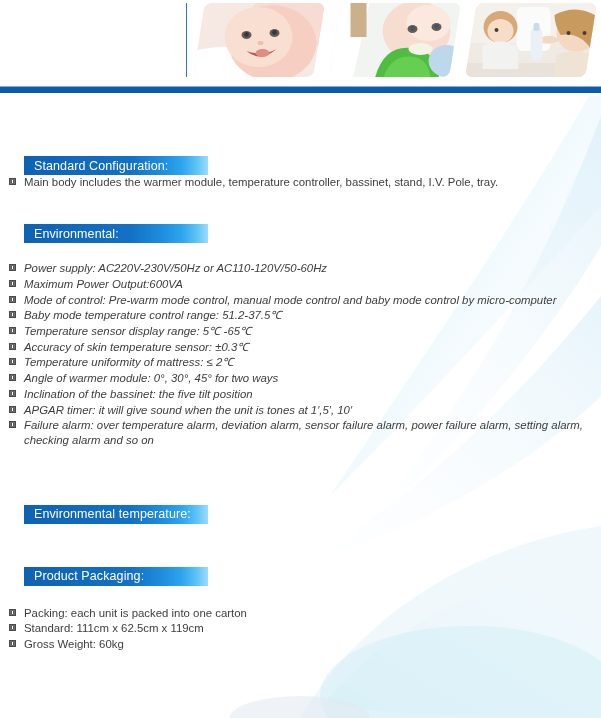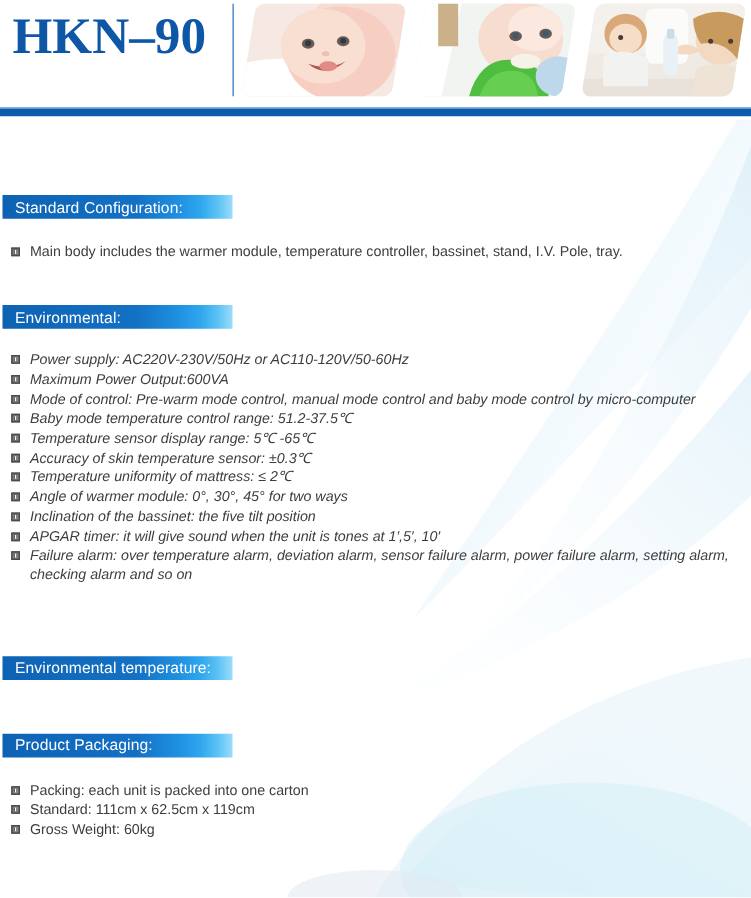--- a/index.html
+++ b/index.html
@@ -112,21 +112,21 @@
     position: relative;
     z-index: 1;
     padding-top: 0;
   }
 
   .section {
     position: relative;
   }
   .section-bar {
     position: relative;
-    margin-left: 2px;
+    margin-left: 24px;
     width: 184px;
     height: 19px;
     background: linear-gradient(to right, #0e62b4 0%, #1371c4 58%, #1f8fe0 76%, #2fa6ee 86%, #5ec4f5 94%, #9bdcfa 100%);
     display: flex;
     align-items: center;
     text-align: center;
   }
   .section-bar-label {
     color: #ffffff;
     font-size: 12.5px;
@@ -167,21 +167,21 @@
     right: 1px;
     bottom: 1px;
     background: #ffffff;
     border-left: 1px solid #5a5a5a;
     border-right: 1px solid #5a5a5a;
   }
   .li-text { display: block; }
 
   
   #section-standard { margin-top: 70px; }
-  #section-standard .bullets { margin-top: 20px; }
+  #section-standard .bullets { }
 
   #section-specification { margin-top: 34px; }
   #section-specification .bullets { margin-top: 18px; font-style: italic; }
 
   #section-environmental { margin-top: 56px; }
   #section-environmental .bullets { margin-top: 20px; }
 
   #section-packaging { margin-top: 43px; }
   #section-packaging .bullets { margin-top: 20px; }
 </style>
@@ -210,21 +210,20 @@
     <path d="M 601 470 C 500 480, 400 520, 330 600 C 300 622, 601 622, 601 622 Z" fill="url(#swoosh3)"></path>
     <path d="M 601 430 C 470 450, 360 520, 300 622 L 601 622 Z" fill="#e3f3fa" opacity="0.55"></path>
     <ellipse cx="470" cy="600" rx="150" ry="70" fill="#cfeef7" opacity="0.45"></ellipse>
     <ellipse cx="300" cy="622" rx="70" ry="22" fill="#dfe7f2" opacity="0.5"></ellipse>
   </svg>
 </div>
 
 <div id="header">
 
   <div id="brand-block">
-    <div id="brand-title">HKN–90</div>
   </div>
 
   <div id="brand-divider"></div>
 
   <div id="photo-strip">
 
     <div class="photo-frame" id="photo-1">
       <div class="photo-inner">
         <svg width="152" height="92" viewBox="0 0 152 92" xmlns="http://www.w3.org/2000/svg">
           <rect width="152" height="92" fill="#f6e9e4"></rect>

